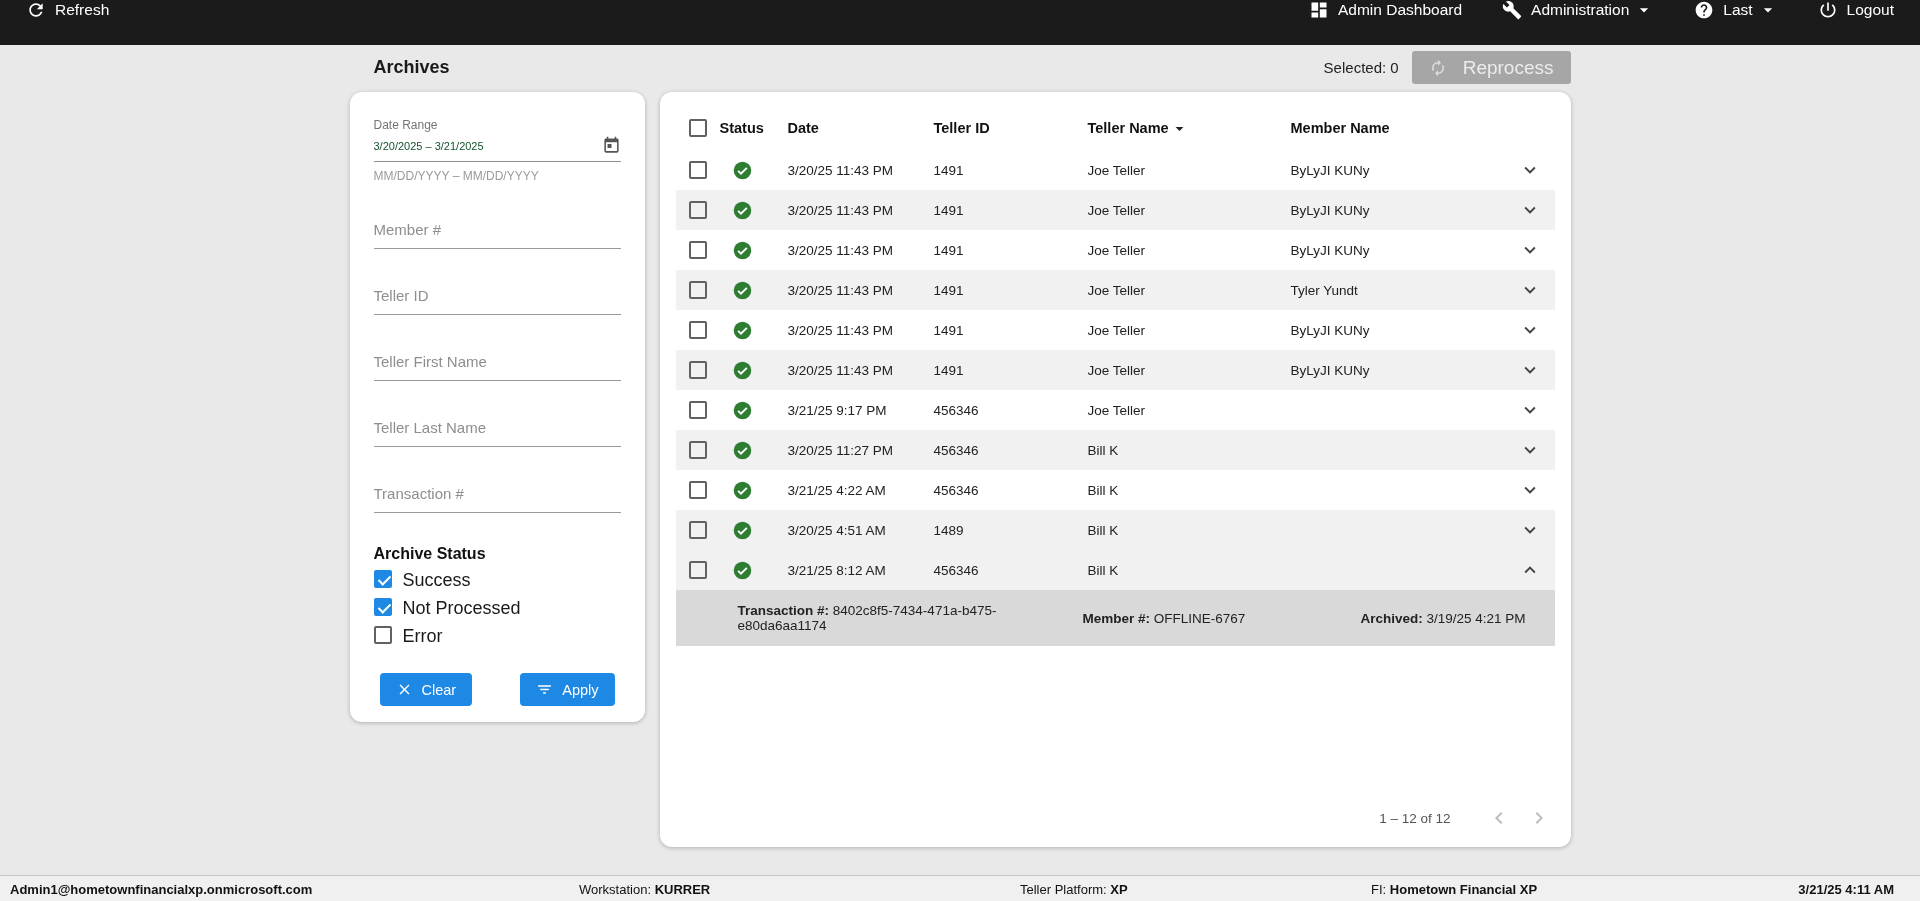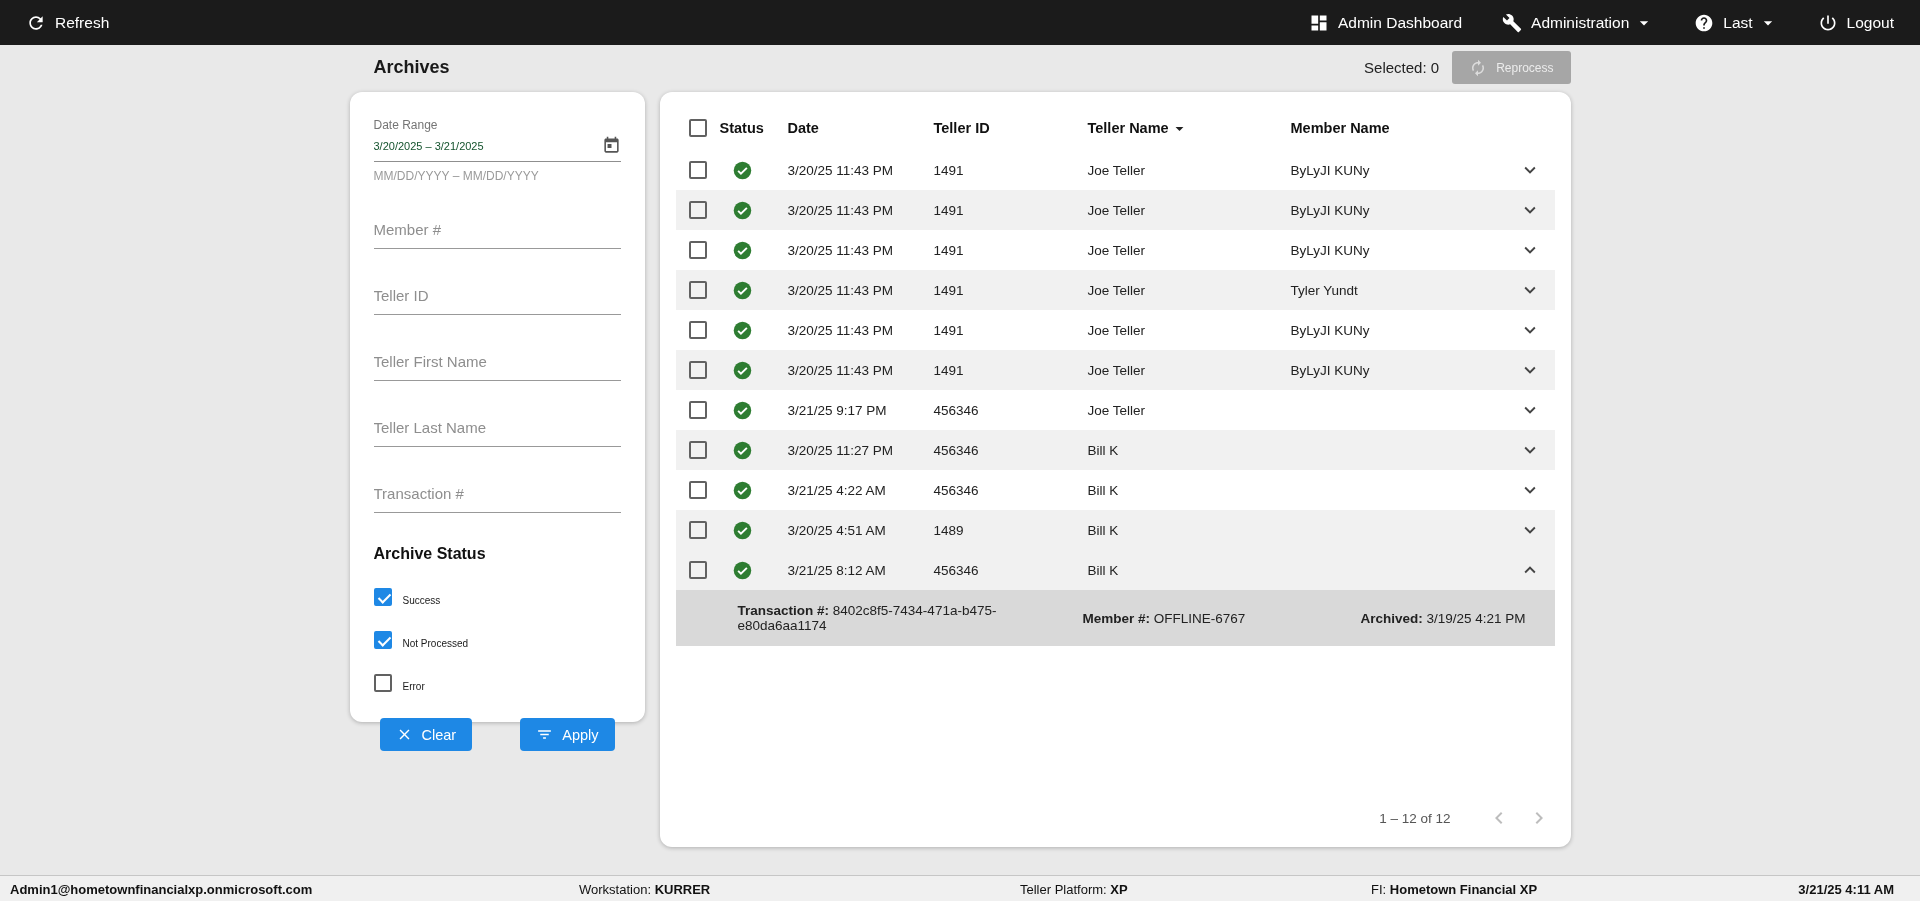--- a/index.html
+++ b/index.html
@@ -7,49 +7,49 @@
     --row-alt:#f1f1f1; --detail:#d9d9d9;
   }
   *{box-sizing:border-box;margin:0;padding:0}
   body{
     width:1920px;height:901px;overflow:hidden;
     font-family:"Liberation Sans",sans-serif;background:var(--bg);
     display:flex;flex-direction:column;color:#1a1a1a;
   }
   
   .topbar{flex:0 0 45px;height:45px;background:var(--topbar);color:#fff;
-    display:flex;align-items:center;justify-content:space-between;padding:17px 26px}
+    display:flex;align-items:flex-start;justify-content:space-between;padding:0 26px}
   .tb-item{display:flex;align-items:center;gap:9px;font-size:15.5px;cursor:pointer;white-space:nowrap}
   .topbar-right{display:flex;align-items:center;gap:40px}
   .tb-item svg{width:20px;height:20px;fill:#fff;flex:0 0 auto}
   .tb-item svg.caret{width:20px;height:20px;margin-left:-4px}
   
   main{flex:1 1 auto;overflow:hidden}
   .page{width:1221px;margin:0 auto}
   .page-header{display:flex;align-items:center;margin-top:6px;height:33px}
   .ph-title{font-size:18px;font-weight:bold;padding-left:24px}
   .ph-right{margin-left:auto;display:flex;align-items:center;gap:13px}
   .selected{font-size:15px;color:#222}
   .btn-reprocess{height:33px;background:#a6a6a6;color:#ececec;border:none;border-radius:3px;
-    display:flex;align-items:center;gap:9px;padding:0 17px;font-size:12px;font-family:inherit}
+    display:flex;align-items:center;gap:16px;padding:0 17px;font-size:19px;font-family:inherit}
   .btn-reprocess svg{width:18px;height:18px;fill:#dcdcdc}
   .columns{display:flex;gap:15px;margin-top:8px}
   .card{background:#fff;border-radius:12px;box-shadow:0 1px 4px rgba(0,0,0,.25)}
   
   .filter-card{flex:0 0 295px;width:295px;height:630px;padding:26px 24px}
   .f-label{font-size:12px;color:#757575}
   .date-row{display:flex;align-items:center;border-bottom:1px solid #8f8f8f;padding-bottom:6px;margin-top:4px}
   .date-row input{border:none;outline:none;flex:1;font-size:11px;color:#14532d;font-family:inherit;background:transparent}
   .cal-ic{width:19px;height:19px;fill:#555;flex:0 0 auto}
   .f-helper{font-size:12px;color:#9a9a9a;margin-top:7px}
   .f-field{margin-top:38px;border-bottom:1px solid #999;padding-bottom:9px}
   .f-field input{border:none;outline:none;width:100%;font-size:15px;font-family:inherit;background:transparent;color:#1a1a1a}
   .f-field input::placeholder{color:#8e8e8e;opacity:1}
   .as-title{font-size:16px;font-weight:bold;margin-top:32px;color:#111}
-  .cb-row{display:flex;align-items:flex-end;gap:11px;margin-top:25px;font-size:10px}
+  .cb-row{display:flex;align-items:flex-start;gap:11px;margin-top:7px;font-size:18px}
   .cb{width:18px;height:18px;border:2px solid #616161;border-radius:2px;background:transparent;position:relative;flex:0 0 18px;cursor:pointer}
   .cb.checked{background:var(--accent);border-color:var(--accent)}
   .cb.checked::after{content:"";position:absolute;left:5px;top:1px;width:5px;height:10px;
     border:solid #fff;border-width:0 2px 2px 0;transform:rotate(45deg)}
   .btn-row{display:flex;justify-content:space-between;margin-top:26px;padding:0 6px}
   .btn{height:33px;background:var(--accent);color:#fff;border:none;border-radius:4px;
     display:flex;align-items:center;gap:9px;padding:0 16px;font-size:14.5px;font-family:inherit;cursor:pointer}
   .btn svg{width:17px;height:17px;fill:#fff}
   
   .table-card{flex:1 1 auto;height:755px;padding:14px 16px 0;display:flex;flex-direction:column}

